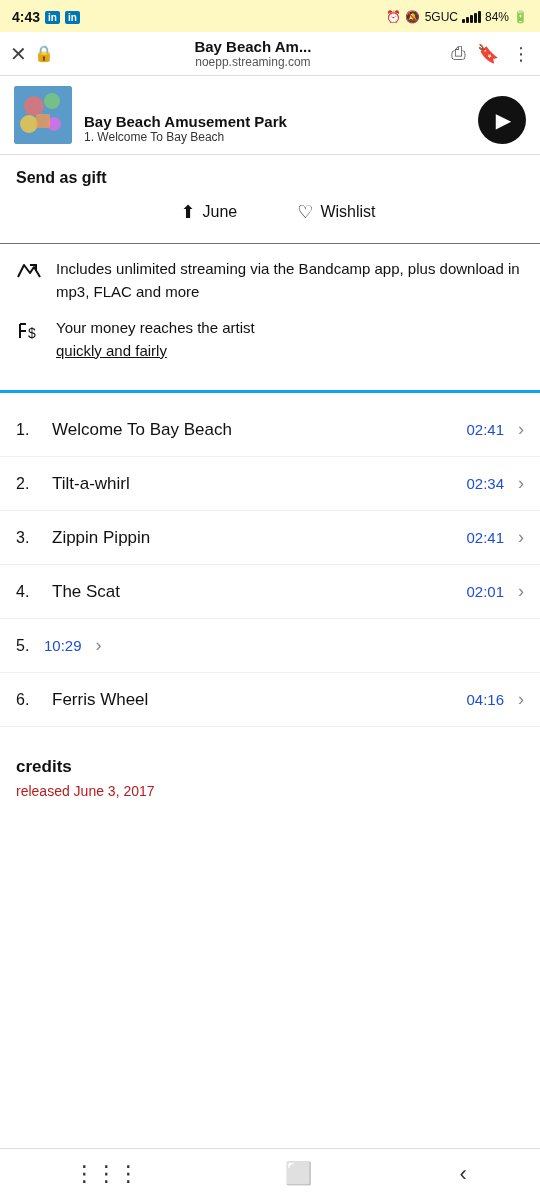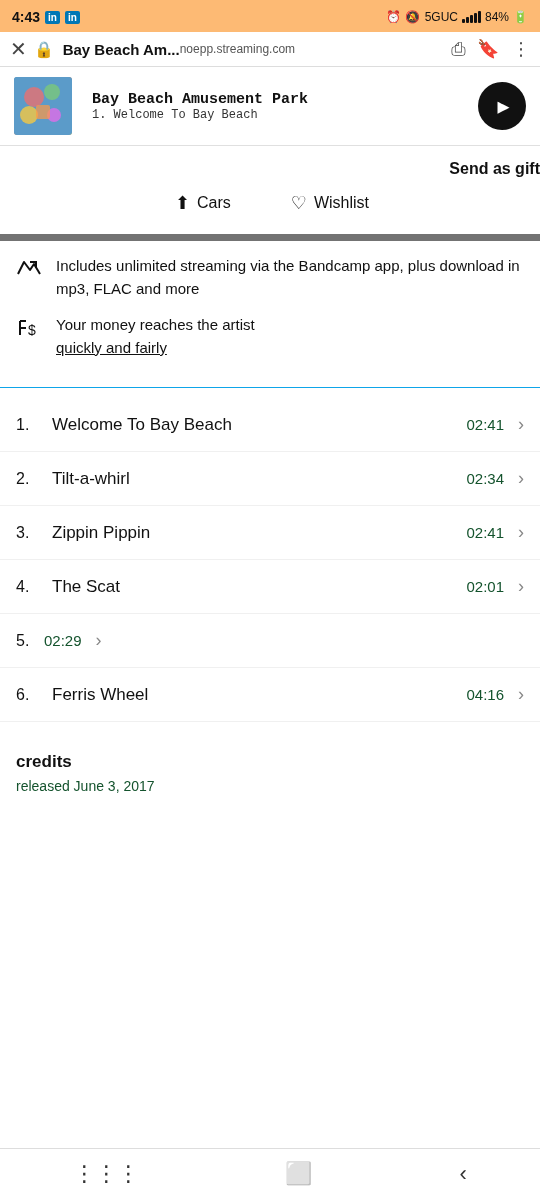--- a/index.html
+++ b/index.html
@@ -8,21 +8,21 @@
       width: 540px;
       min-height: 1200px;
       background: #fff;
       font-family: Arial, sans-serif;
       font-size: 16px;
       color: #111;
     }
 
     
     .status-bar {
-      background: #fdba74;
+      background: #fef9c3;
       display: flex;
       align-items: center;
       justify-content: space-between;
       padding: 6px 12px 4px 12px;
       height: 32px;
     }
     .status-left {
       display: flex;
       align-items: center;
       gap: 5px;
@@ -59,21 +59,21 @@
       cursor: pointer;
       line-height: 1;
     }
     .toolbar-lock {
       font-size: 16px;
       color: #444;
     }
     .toolbar-url-area {
       flex: 1;
       display: flex;
-      flex-direction: row;
+      flex-direction: column;
       align-items: center;
     }
     .toolbar-title {
       font-size: 15px;
       font-weight: bold;
       color: #111;
     }
     .toolbar-url {
       font-size: 12px;
       color: #555;
@@ -85,25 +85,24 @@
     }
     .toolbar-icon {
       font-size: 18px;
       color: #444;
       cursor: pointer;
     }
 
     
     .music-header {
       display: flex;
-      align-items: center;
+      align-items: flex-end;
       padding: 10px 14px;
-      gap: 20px;
+      gap: 12px;
       border-bottom: 1px solid #e0e0e0;
-      font-family: Liberation Mono, monospace;
     }
     .album-art {
       width: 58px;
       height: 58px;
       background: #6ba3c8;
       border-radius: 3px;
       overflow: hidden;
       flex-shrink: 0;
       position: relative;
     }
@@ -140,23 +139,23 @@
       flex-shrink: 0;
     }
     .play-icon {
       color: #fff;
       font-size: 20px;
       margin-left: 3px;
     }
 
     
     .gift-section {
-      text-align: right;
-      padding: 14px 0 6px 4px;
-      border-bottom: 7px solid #737373;
+      text-align: left;
+      padding: 14px 0 6px 16px;
+      border-bottom: 1px solid #737373;
     }
     .gift-title {
       font-size: 16px;
       font-weight: bold;
       margin-bottom: 14px;
     }
     .gift-actions {
       display: flex;
       justify-content: center;
       gap: 60px;
@@ -167,21 +166,21 @@
       align-items: center;
       gap: 7px;
       font-size: 16px;
       color: #111;
       cursor: pointer;
     }
 
     
     .info-section {
       padding: 14px 16px;
-      border-bottom: 1px solid #0ea5e9;
+      border-bottom: 3px solid #0ea5e9;
     }
     .info-row {
       display: flex;
       align-items: flex-start;
       gap: 12px;
       margin-bottom: 14px;
     }
     .info-icon {
       font-size: 22px;
       flex-shrink: 0;
@@ -216,40 +215,40 @@
     }
     .track-name {
       font-size: 17px;
       font-weight: 500;
       color: #111;
       flex: 1;
       margin-left: 8px;
     }
     .track-duration {
       font-size: 15px;
-      color: #14532d;
+      color: #1d4ed8;
       margin-right: 14px;
     }
     .track-chevron {
       font-size: 18px;
       color: #888;
     }
 
     
     .credits-section {
       padding: 20px 22px 10px 16px;
     }
     .credits-title {
       font-size: 17px;
       font-weight: bold;
       margin-bottom: 6px;
     }
     .credits-preview {
       font-size: 14px;
-      color: #14532d;
+      color: #b91c1c;
     }
 
     
     .nav-bar {
       position: fixed;
       bottom: 0;
       left: 0;
       width: 540px;
       background: #fff;
       border-top: 1px solid #ddd;
@@ -335,21 +334,21 @@
   <div class="play-button">
     <span class="play-icon">▶</span>
   </div>
 </div>
 
 <div class="gift-section">
   <div class="gift-title">Send as gift</div>
   <div class="gift-actions">
     <div class="gift-action-btn">
       <span style="font-size:18px;">⬆</span>
-      <span>Cars</span>
+      <span>June</span>
     </div>
     <div class="gift-action-btn">
       <span style="font-size:18px;">♡</span>
       <span>Wishlist</span>
     </div>
   </div>
 </div>
 
 <div class="info-section">
   <div class="info-row">
@@ -398,21 +397,21 @@
       <span class="track-chevron">›</span>
     </div>
     <div class="track-row">
       <span class="track-number">4.</span>
       <span class="track-name">The Scat</span>
       <span class="track-duration">02:01</span>
       <span class="track-chevron">›</span>
     </div>
     <div class="track-row">
       <span class="track-number">5.</span>
-      <span class="track-duration">02:29</span>
+      <span class="track-duration">10:29</span>
       <span class="track-chevron">›</span>
     </div>
     <div class="track-row">
       <span class="track-number">6.</span>
       <span class="track-name">Ferris Wheel</span>
       <span class="track-duration">04:16</span>
       <span class="track-chevron">›</span>
     </div>
   </div>
 

